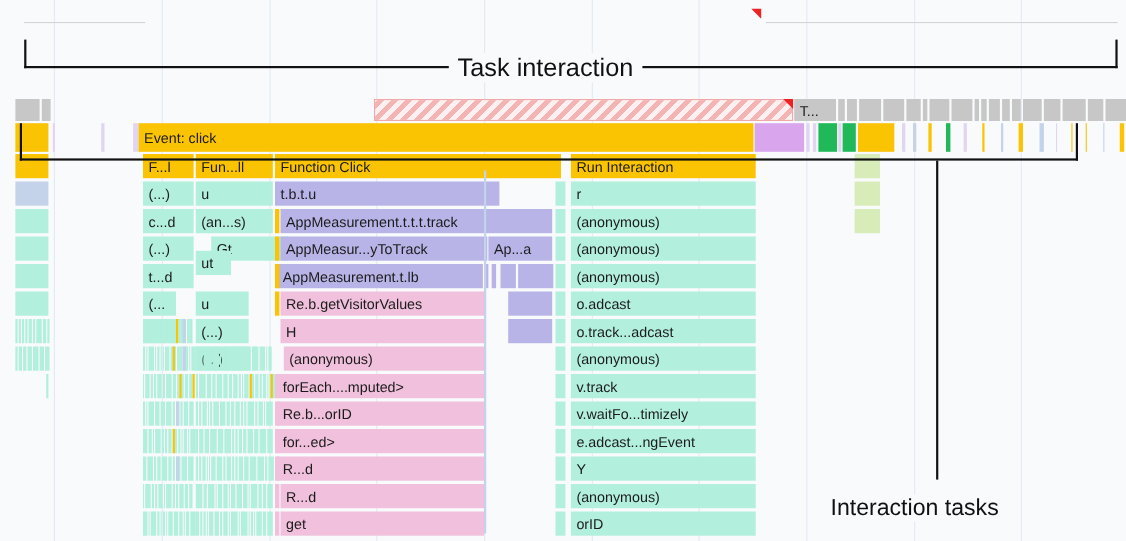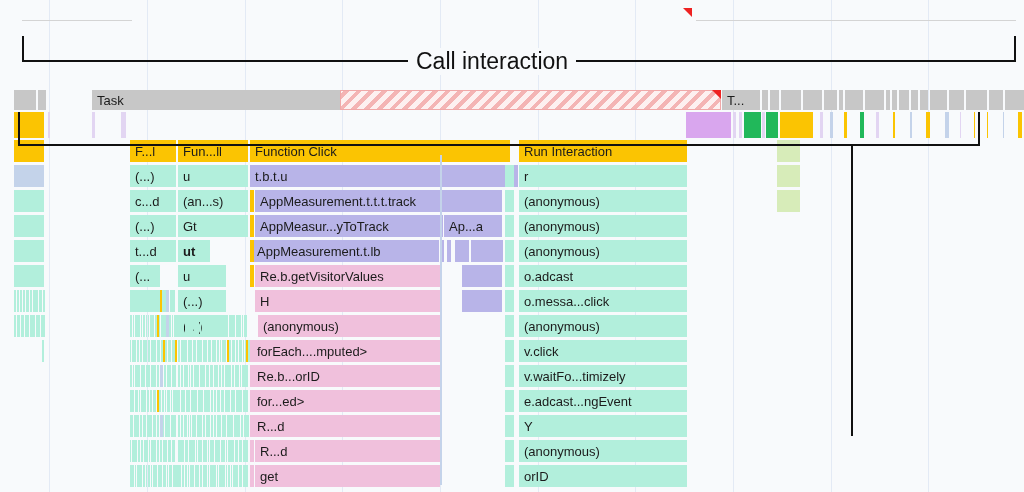--- a/index.html
+++ b/index.html
@@ -87,28 +87,25 @@
     </div>
 
   <div class="track-rule" style="left:22px;top:20px;width:110px;"></div>
   <div class="track-rule" style="left:696px;top:20px;width:320px;"></div>
 
   <div class="tri" style="left:683px;top:8px;"></div>
 
   <div class="boxline" style="left:22px;top:36px;width:2px;height:26px;"></div>
   <div class="boxline" style="left:22px;top:60px;width:994px;height:2px;"></div>
   <div class="boxline" style="left:1014px;top:36px;width:2px;height:26px;"></div>
-  <div class="anno-text" style="left:408px;top:48px;">Call interaction</div>
+  <div class="anno-text" style="left:408px;top:48px;">Task interaction</div>
 
   <div class="bar c-gray" style="left:14px;top:90px;width:22px;height:20px;"></div>
   <div class="bar c-gray" style="left:38px;top:90px;width:8px;height:20px;"></div>
 
-  <div class="bar c-gray" style="left:92px;top:90px;width:248px;height:20px;">
-    <span class="lbl">Task</span>
-  </div>
   <div class="bar striped" style="left:340px;top:90px;width:381px;height:20px;"></div>
   <div class="tri" style="left:712px;top:90px;"></div>
 
   <div class="bar c-gray" style="left:722px;top:90px;width:38px;height:20px;">
     <span class="lbl">T...</span>
   </div>
 
   <div id="task-slivers">
       <div class="bar c-gray" style="left: 762px; top: 90px; width: 6px; height: 20px;"></div>
       <div class="bar c-gray" style="left: 770px; top: 90px; width: 9px; height: 20px;"></div>
@@ -128,20 +125,23 @@
       <div class="bar c-gray" style="left: 966px; top: 90px; width: 21px; height: 20px;"></div>
       <div class="bar c-gray" style="left: 989px; top: 90px; width: 14px; height: 20px;"></div>
       <div class="bar c-gray" style="left: 1005px; top: 90px; width: 21px; height: 20px;"></div>
     </div>
 
   <div class="bar c-yellow" style="left:14px;top:112px;width:30px;height:26px;"></div>
   <div class="bar c-lav" style="left:48px;top:112px;width:2px;height:26px;"></div>
   <div class="bar c-lav" style="left:92px;top:112px;width:3px;height:26px;"></div>
   <div class="bar c-lav" style="left:121px;top:112px;width:5px;height:26px;"></div>
 
+  <div class="bar c-yellow" style="left:126px;top:112px;width:559px;height:26px;">
+    <span class="lbl">Event: click</span>
+  </div>
 
   <div class="bar c-violet" style="left:686px;top:112px;width:45px;height:26px;"></div>
   <div class="bar c-lav" style="left:733px;top:112px;width:3px;height:26px;"></div>
   <div class="bar c-lav" style="left:739px;top:112px;width:3px;height:26px;"></div>
   <div class="bar c-green" style="left:744px;top:112px;width:17px;height:26px;"></div>
   <div class="bar c-lav" style="left:762px;top:112px;width:3px;height:26px;"></div>
   <div class="bar c-green" style="left:766px;top:112px;width:12px;height:26px;"></div>
   <div class="bar c-yellow" style="left:780px;top:112px;width:33px;height:26px;"></div>
   <div id="event-slivers">
       <div class="bar c-lav" style="left: 820px; top: 112px; width: 3px; height: 26px;"></div>
@@ -172,57 +172,57 @@
       </div>
       <div class="bar c-yellow" style="left: 519px; top: 140px; width: 168px; height: 22px;">
         <span class="lbl">Run Interaction</span>
       </div>
       <div class="bar c-teal" style="left: 130px; top: 165px; width: 46px; height: 22px;">
         <span class="lbl">(...)</span>
       </div>
       <div class="bar c-teal" style="left: 178px; top: 165px; width: 70px; height: 22px;">
         <span class="lbl">u</span>
       </div>
-      <div class="bar c-purple" style="left: 250px; top: 165px; width: 268px; height: 22px;">
+      <div class="bar c-purple" style="left: 250px; top: 165px; width: 204px; height: 22px;">
         <span class="lbl">t.b.t.u</span>
       </div>
       <div class="bar c-teal" style="left: 519px; top: 165px; width: 168px; height: 22px;">
         <span class="lbl">r</span>
       </div>
       <div class="bar c-teal" style="left: 130px; top: 190px; width: 46px; height: 22px;">
         <span class="lbl">c...d</span>
       </div>
       <div class="bar c-teal" style="left: 178px; top: 190px; width: 70px; height: 22px;">
         <span class="lbl">(an...s)</span>
       </div>
       <div class="bar c-purple" style="left: 255px; top: 190px; width: 247px; height: 22px;">
         <span class="lbl">AppMeasurement.t.t.t.track</span>
       </div>
       <div class="bar c-teal" style="left: 519px; top: 190px; width: 168px; height: 22px;">
         <span class="lbl">(anonymous)</span>
       </div>
       <div class="bar c-teal" style="left: 130px; top: 215px; width: 46px; height: 22px;">
         <span class="lbl">(...)</span>
       </div>
-      <div class="bar c-teal" style="left: 178px; top: 215px; width: 70px; height: 22px;">
+      <div class="bar c-teal" style="left: 192px; top: 215px; width: 70px; height: 22px;">
         <span class="lbl">Gt</span>
       </div>
       <div class="bar c-purple" style="left: 255px; top: 215px; width: 188px; height: 22px;">
         <span class="lbl">AppMeasur...yToTrack</span>
       </div>
       <div class="bar c-purple" style="left: 444px; top: 215px; width: 58px; height: 22px;">
         <span class="lbl">Ap...a</span>
       </div>
       <div class="bar c-teal" style="left: 519px; top: 215px; width: 168px; height: 22px;">
         <span class="lbl">(anonymous)</span>
       </div>
       <div class="bar c-teal" style="left: 130px; top: 240px; width: 46px; height: 22px;">
         <span class="lbl">t...d</span>
       </div>
-      <div class="bar c-teal" style="left: 178px; top: 240px; width: 32px; height: 22px; font-weight: bold;">
+      <div class="bar c-teal" style="left: 178px; top: 228px; width: 32px; height: 22px;">
         <span class="lbl">ut</span>
       </div>
       <div class="bar c-purple" style="left: 252px; top: 240px; width: 187px; height: 22px;">
         <span class="lbl">AppMeasurement.t.lb</span>
       </div>
       <div class="bar c-teal" style="left: 519px; top: 240px; width: 168px; height: 22px;">
         <span class="lbl">(anonymous)</span>
       </div>
       <div class="bar c-teal" style="left: 130px; top: 265px; width: 30px; height: 22px;">
         <span class="lbl">(...</span>
@@ -237,36 +237,36 @@
         <span class="lbl">o.adcast</span>
       </div>
       <div class="bar c-teal" style="left: 130px; top: 290px; width: 30px; height: 22px;"></div>
       <div class="bar c-teal" style="left: 178px; top: 290px; width: 48px; height: 22px;">
         <span class="lbl">(...)</span>
       </div>
       <div class="bar c-pink" style="left: 255px; top: 290px; width: 185px; height: 22px;">
         <span class="lbl">H</span>
       </div>
       <div class="bar c-teal" style="left: 519px; top: 290px; width: 168px; height: 22px;">
-        <span class="lbl">o.messa...click</span>
+        <span class="lbl">o.track...adcast</span>
       </div>
       <div class="bar c-teal" style="left: 178px; top: 315px; width: 48px; height: 22px;">
         <span class="lbl">(...)</span>
       </div>
       <div class="bar c-pink" style="left: 258px; top: 315px; width: 182px; height: 22px;">
         <span class="lbl">(anonymous)</span>
       </div>
       <div class="bar c-teal" style="left: 519px; top: 315px; width: 168px; height: 22px;">
         <span class="lbl">(anonymous)</span>
       </div>
       <div class="bar c-pink" style="left: 252px; top: 340px; width: 188px; height: 22px;">
         <span class="lbl">forEach....mputed&gt;</span>
       </div>
       <div class="bar c-teal" style="left: 519px; top: 340px; width: 168px; height: 22px;">
-        <span class="lbl">v.click</span>
+        <span class="lbl">v.track</span>
       </div>
       <div class="bar c-pink" style="left: 252px; top: 365px; width: 188px; height: 22px;">
         <span class="lbl">Re.b...orID</span>
       </div>
       <div class="bar c-teal" style="left: 519px; top: 365px; width: 168px; height: 22px;">
         <span class="lbl">v.waitFo...timizely</span>
       </div>
       <div class="bar c-pink" style="left: 252px; top: 390px; width: 188px; height: 22px;">
         <span class="lbl">for...ed&gt;</span>
       </div>
@@ -571,14 +571,15 @@
     </div>
 
   <div class="bar c-lgreen" style="left:777px;top:140px;width:23px;height:22px;"></div>
   <div class="bar c-lgreen" style="left:777px;top:165px;width:23px;height:22px;"></div>
   <div class="bar c-lgreen" style="left:777px;top:190px;width:23px;height:22px;"></div>
 
   <div class="boxline" style="left:18px;top:144px;width:962px;height:2px;"></div>
   <div class="boxline" style="left:18px;top:112px;width:2px;height:34px;"></div>
   <div class="boxline" style="left:978px;top:112px;width:2px;height:34px;"></div>
   <div class="boxline" style="left:851px;top:146px;width:2px;height:290px;"></div>
+  <div class="anno-text small" style="left:747px;top:450px;">Interaction tasks</div>
 
 </div>
 
 </body></html>

